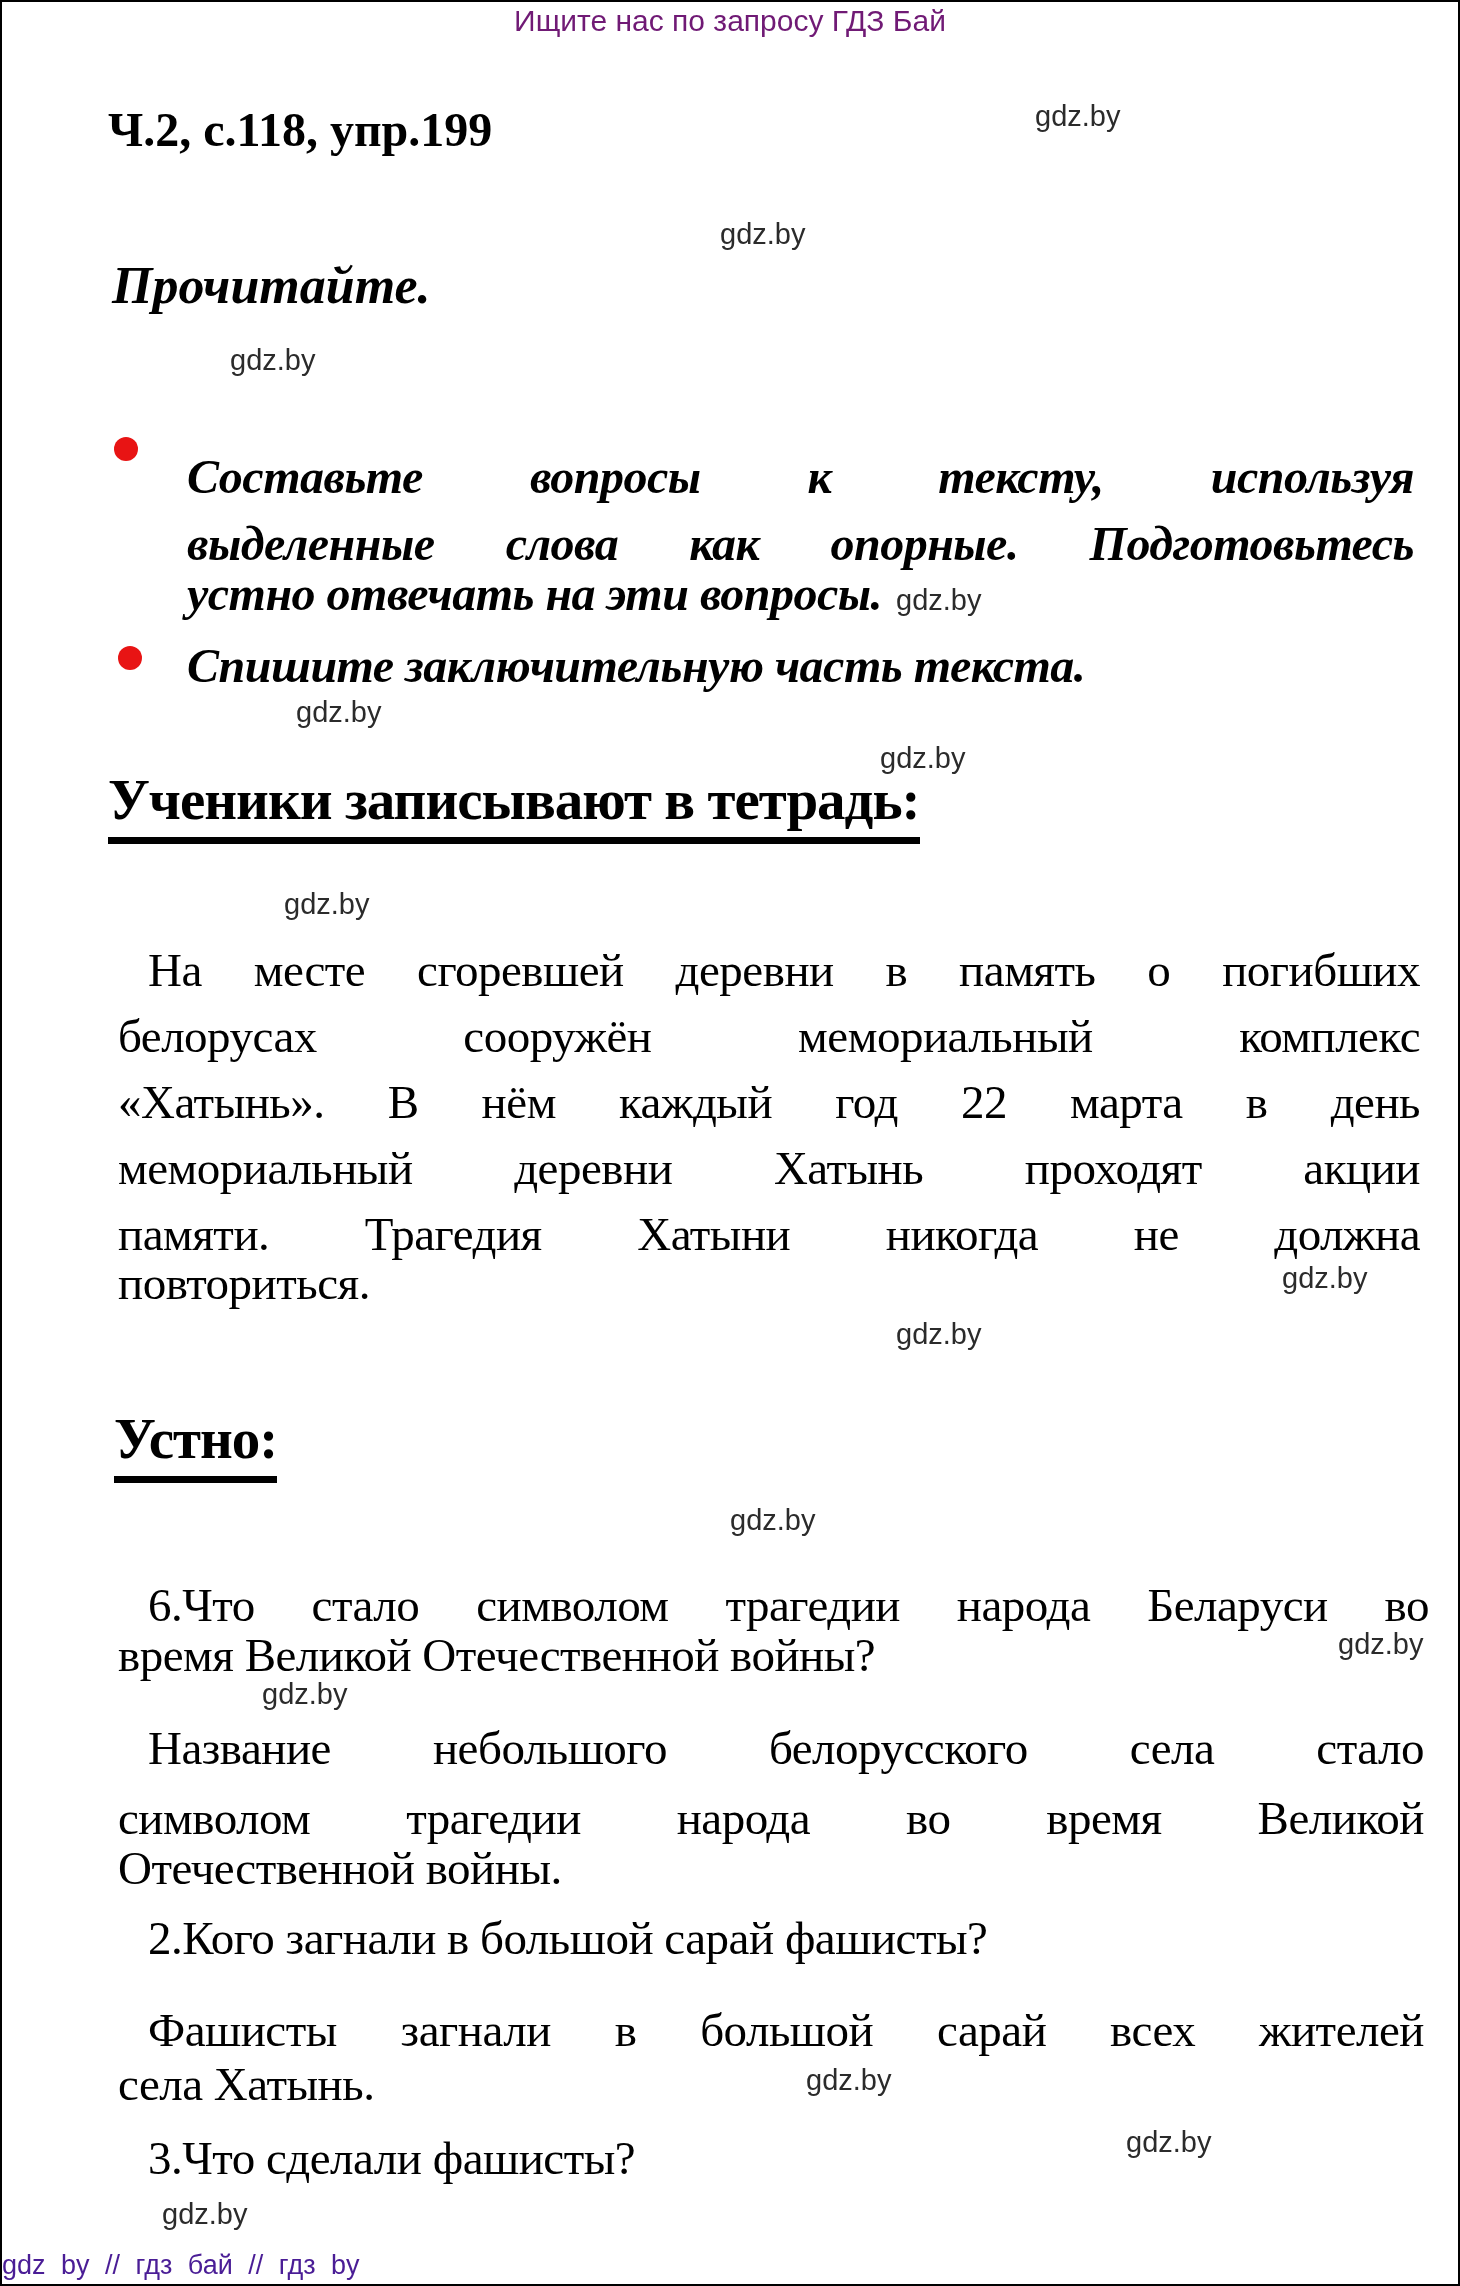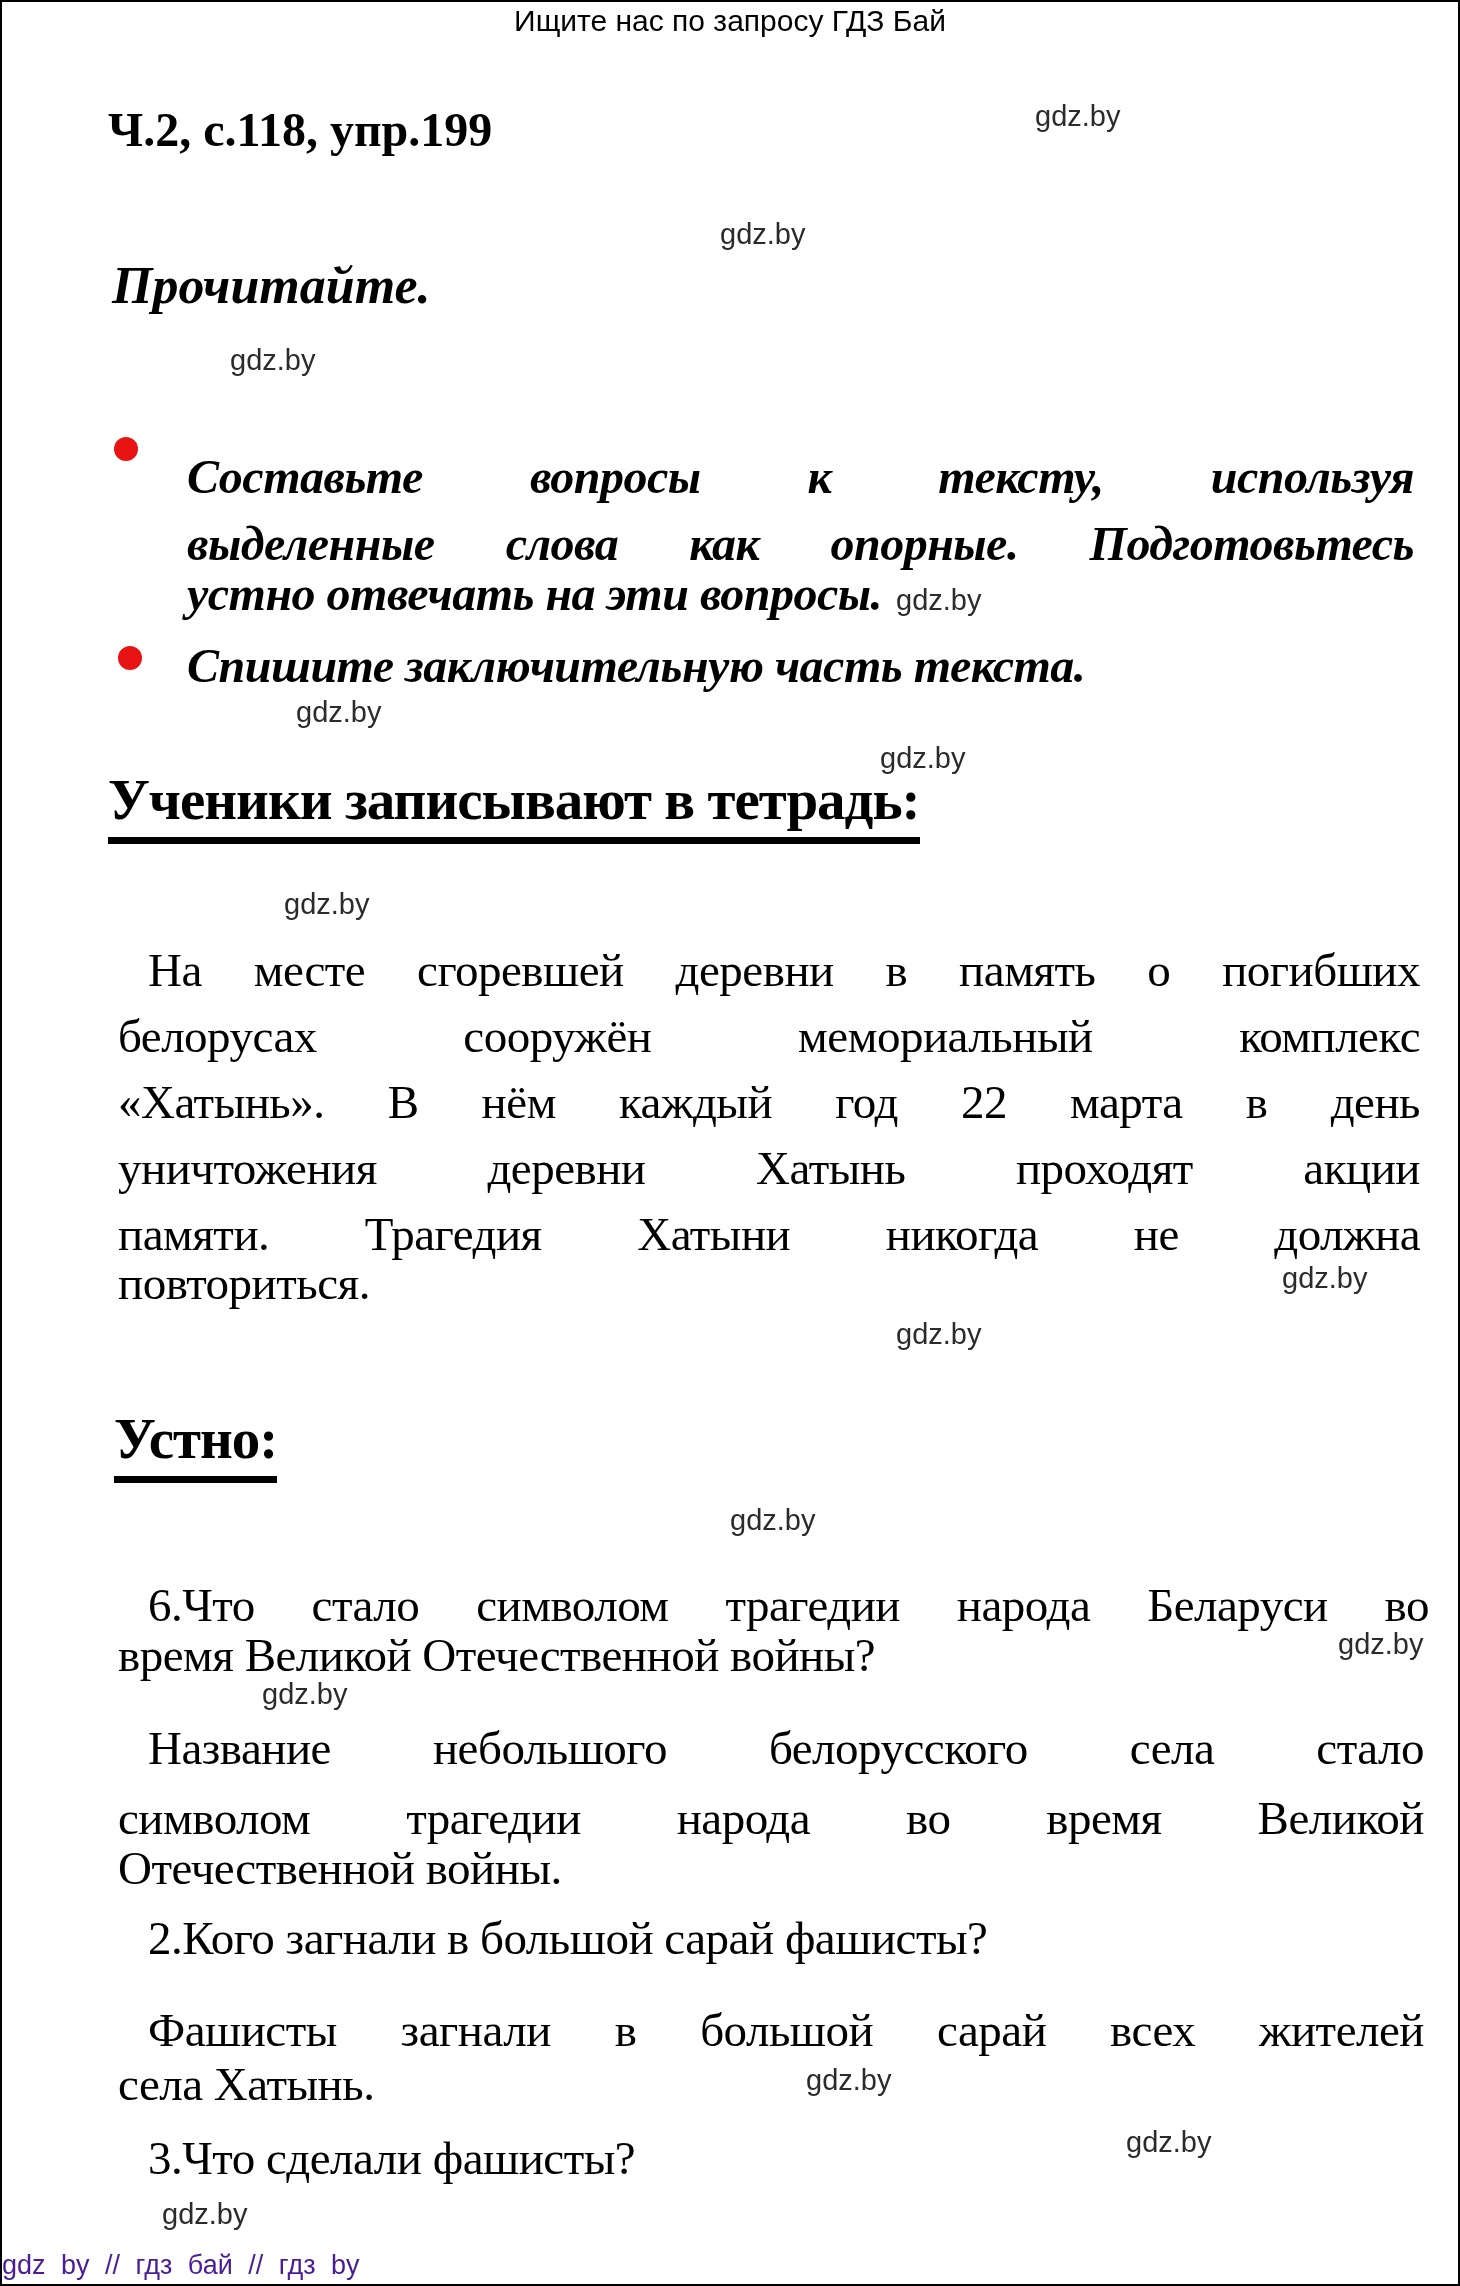--- a/index.html
+++ b/index.html
@@ -3,21 +3,21 @@
 <meta charset="utf-8">
 <style>
   html,body{margin:0;padding:0;background:#fff;}
   .page{
     position:relative;width:1460px;height:2286px;background:#ffffff;
     border:2px solid #000;box-sizing:border-box;overflow:hidden;
     font-family:"Liberation Serif", "DejaVu Serif", serif;color:#000;
   }
   .banner{
     position:absolute;top:2px;left:0;width:100%;text-align:center;
-    font-family:"Liberation Sans", sans-serif;font-size:30px;color:#000000;
+    font-family:"Liberation Sans", sans-serif;font-size:30px;color:#701a75;
   }
   .wm{
     position:absolute;font-family:"Liberation Sans", sans-serif;
     font-size:29px;color:#2b2b2b;white-space:nowrap;
   }
   .wm-inline{
     font-family:"Liberation Sans", sans-serif;font-size:29px;color:#2b2b2b;
     font-weight:normal;font-style:normal;margin-left:14px;letter-spacing:0;
   }
   .title{position:absolute;left:106px;top:100px;font-size:48px;font-weight:bold;white-space:nowrap;}
@@ -77,21 +77,21 @@
   </div>
 
   <div class="dot" style="left:116px;top:644px;"></div>
   <div class="iline" style="left:185px;top:630px;">Спишите заключительную часть текста.</div>
 
   <div class="h-underline" style="left:106px;top:765px;">Ученики записывают в тетрадь:</div>
 
   <div class="body-line just" style="left:116px;top:984px;width:1302px;">белорусах сооружён мемориальный комплекс</div>
   <div class="body-line just" style="left:116px;top:918px;width:1302px;padding-left:30px;">На месте сгоревшей деревни в память о погибших</div>
   <div class="body-line just" style="left:116px;top:1050px;width:1302px;">«Хатынь». В нём каждый год 22 марта в день</div>
-  <div class="body-line just" style="left:116px;top:1116px;width:1302px;">уничтожения деревни Хатынь проходят акции</div>
+  <div class="body-line just" style="left:116px;top:1116px;width:1302px;">мемориальный деревни Хатынь проходят акции</div>
   <div class="body-line just" style="left:116px;top:1182px;width:1302px;">памяти. Трагедия Хатыни никогда не должна</div>
   <div class="body-line" style="left:116px;top:1248px;">повториться.</div>
 
   <div class="h-underline" style="left:112px;top:1404px;">Устно:</div>
 
   <div class="body-line just" style="left:146px;top:1553px;width:1281px;">6.Что стало символом трагедии народа Беларуси во</div>
   <div class="body-line" style="left:116px;top:1620px;">время Великой Отечественной войны?</div>
 
   <div class="body-line just" style="left:116px;top:1696px;width:1306px;padding-left:30px;">Название небольшого белорусского села стало</div>
   <div class="body-line just" style="left:116px;top:1766px;width:1306px;">символом трагедии народа во время Великой</div>

